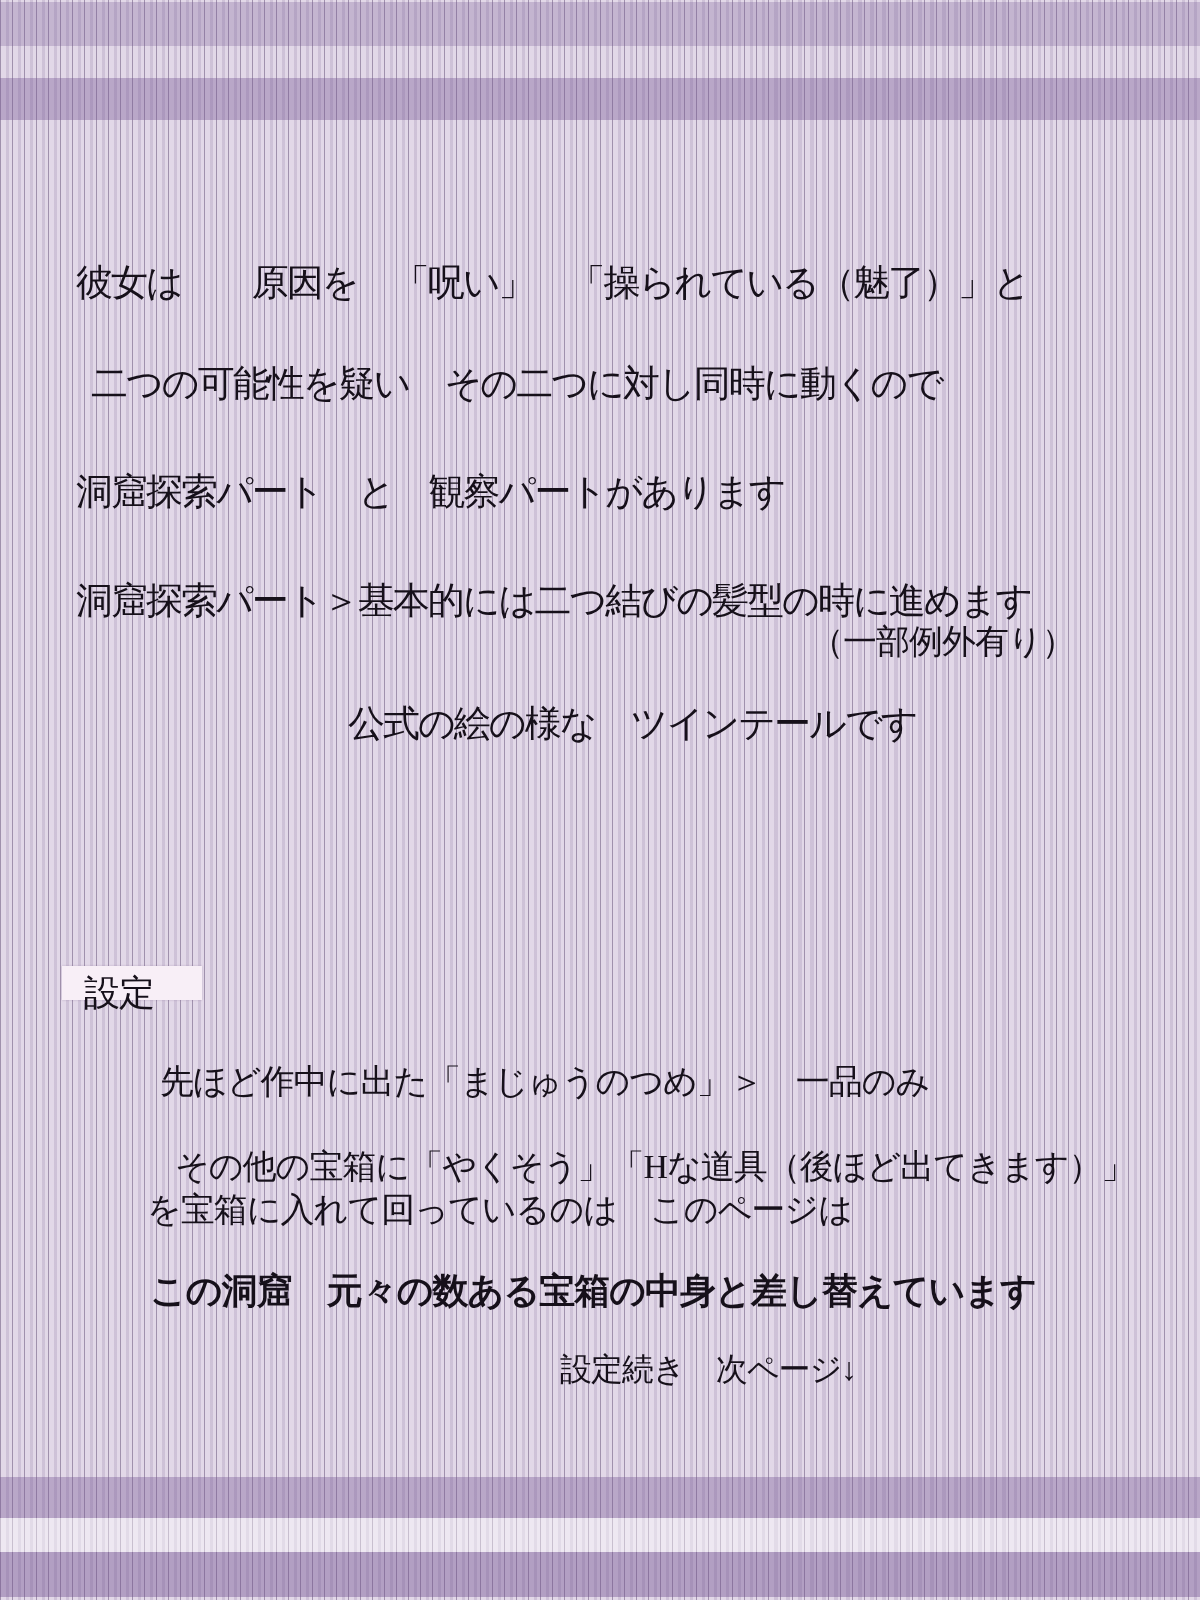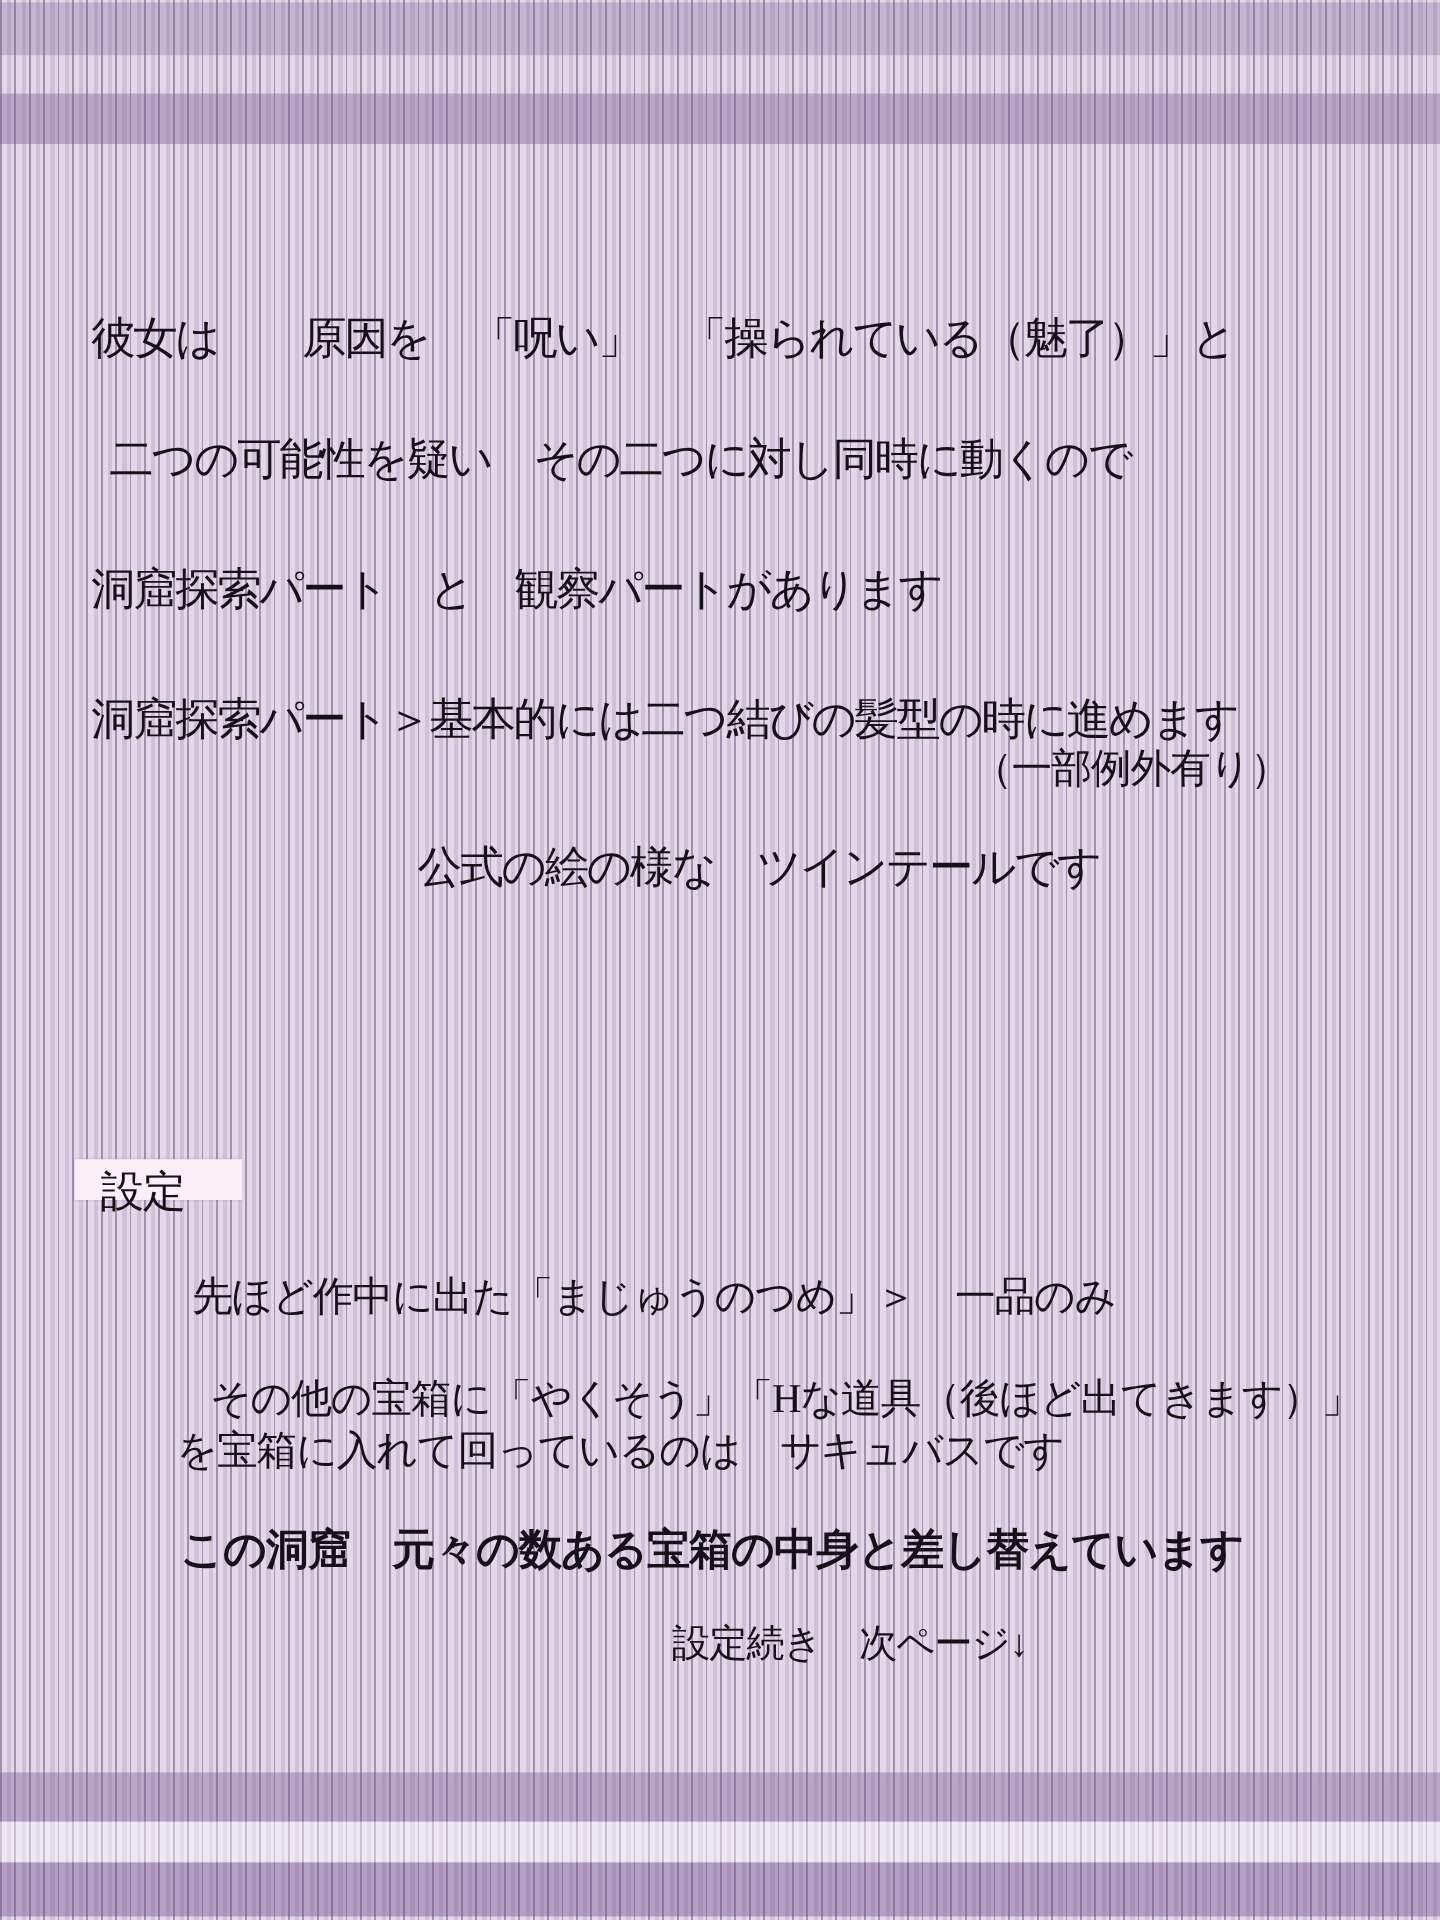--- a/index.html
+++ b/index.html
@@ -83,21 +83,21 @@
   <div class="line l-cave-n">（一部例外有り）</div>
   <div class="line l-cave-2">公式の絵の様な　ツインテールです</div>
 
 
   <div class="settings-box">
     <span class="heading">設定</span>
   </div>
 
   <div class="line l-set-1">先ほど作中に出た「まじゅうのつめ」＞　一品のみ</div>
   <div class="line l-set-2a">その他の宝箱に「やくそう」「Hな道具（後ほど出てきます）」</div>
-  <div class="line l-set-2b">を宝箱に入れて回っているのは　サキュバスです</div>
+  <div class="line l-set-2b">を宝箱に入れて回っているのは　このページは</div>
   <div class="line l-set-3">この洞窟　元々の数ある宝箱の中身と差し替えています</div>
   <div class="line l-footer">設定続き　次ページ↓</div>
 
   <div class="band band-bot-1"></div>
   <div class="band band-bot-glow"></div>
   <div class="band band-bot-2"></div>
 
 </div>
 
 </body></html>

